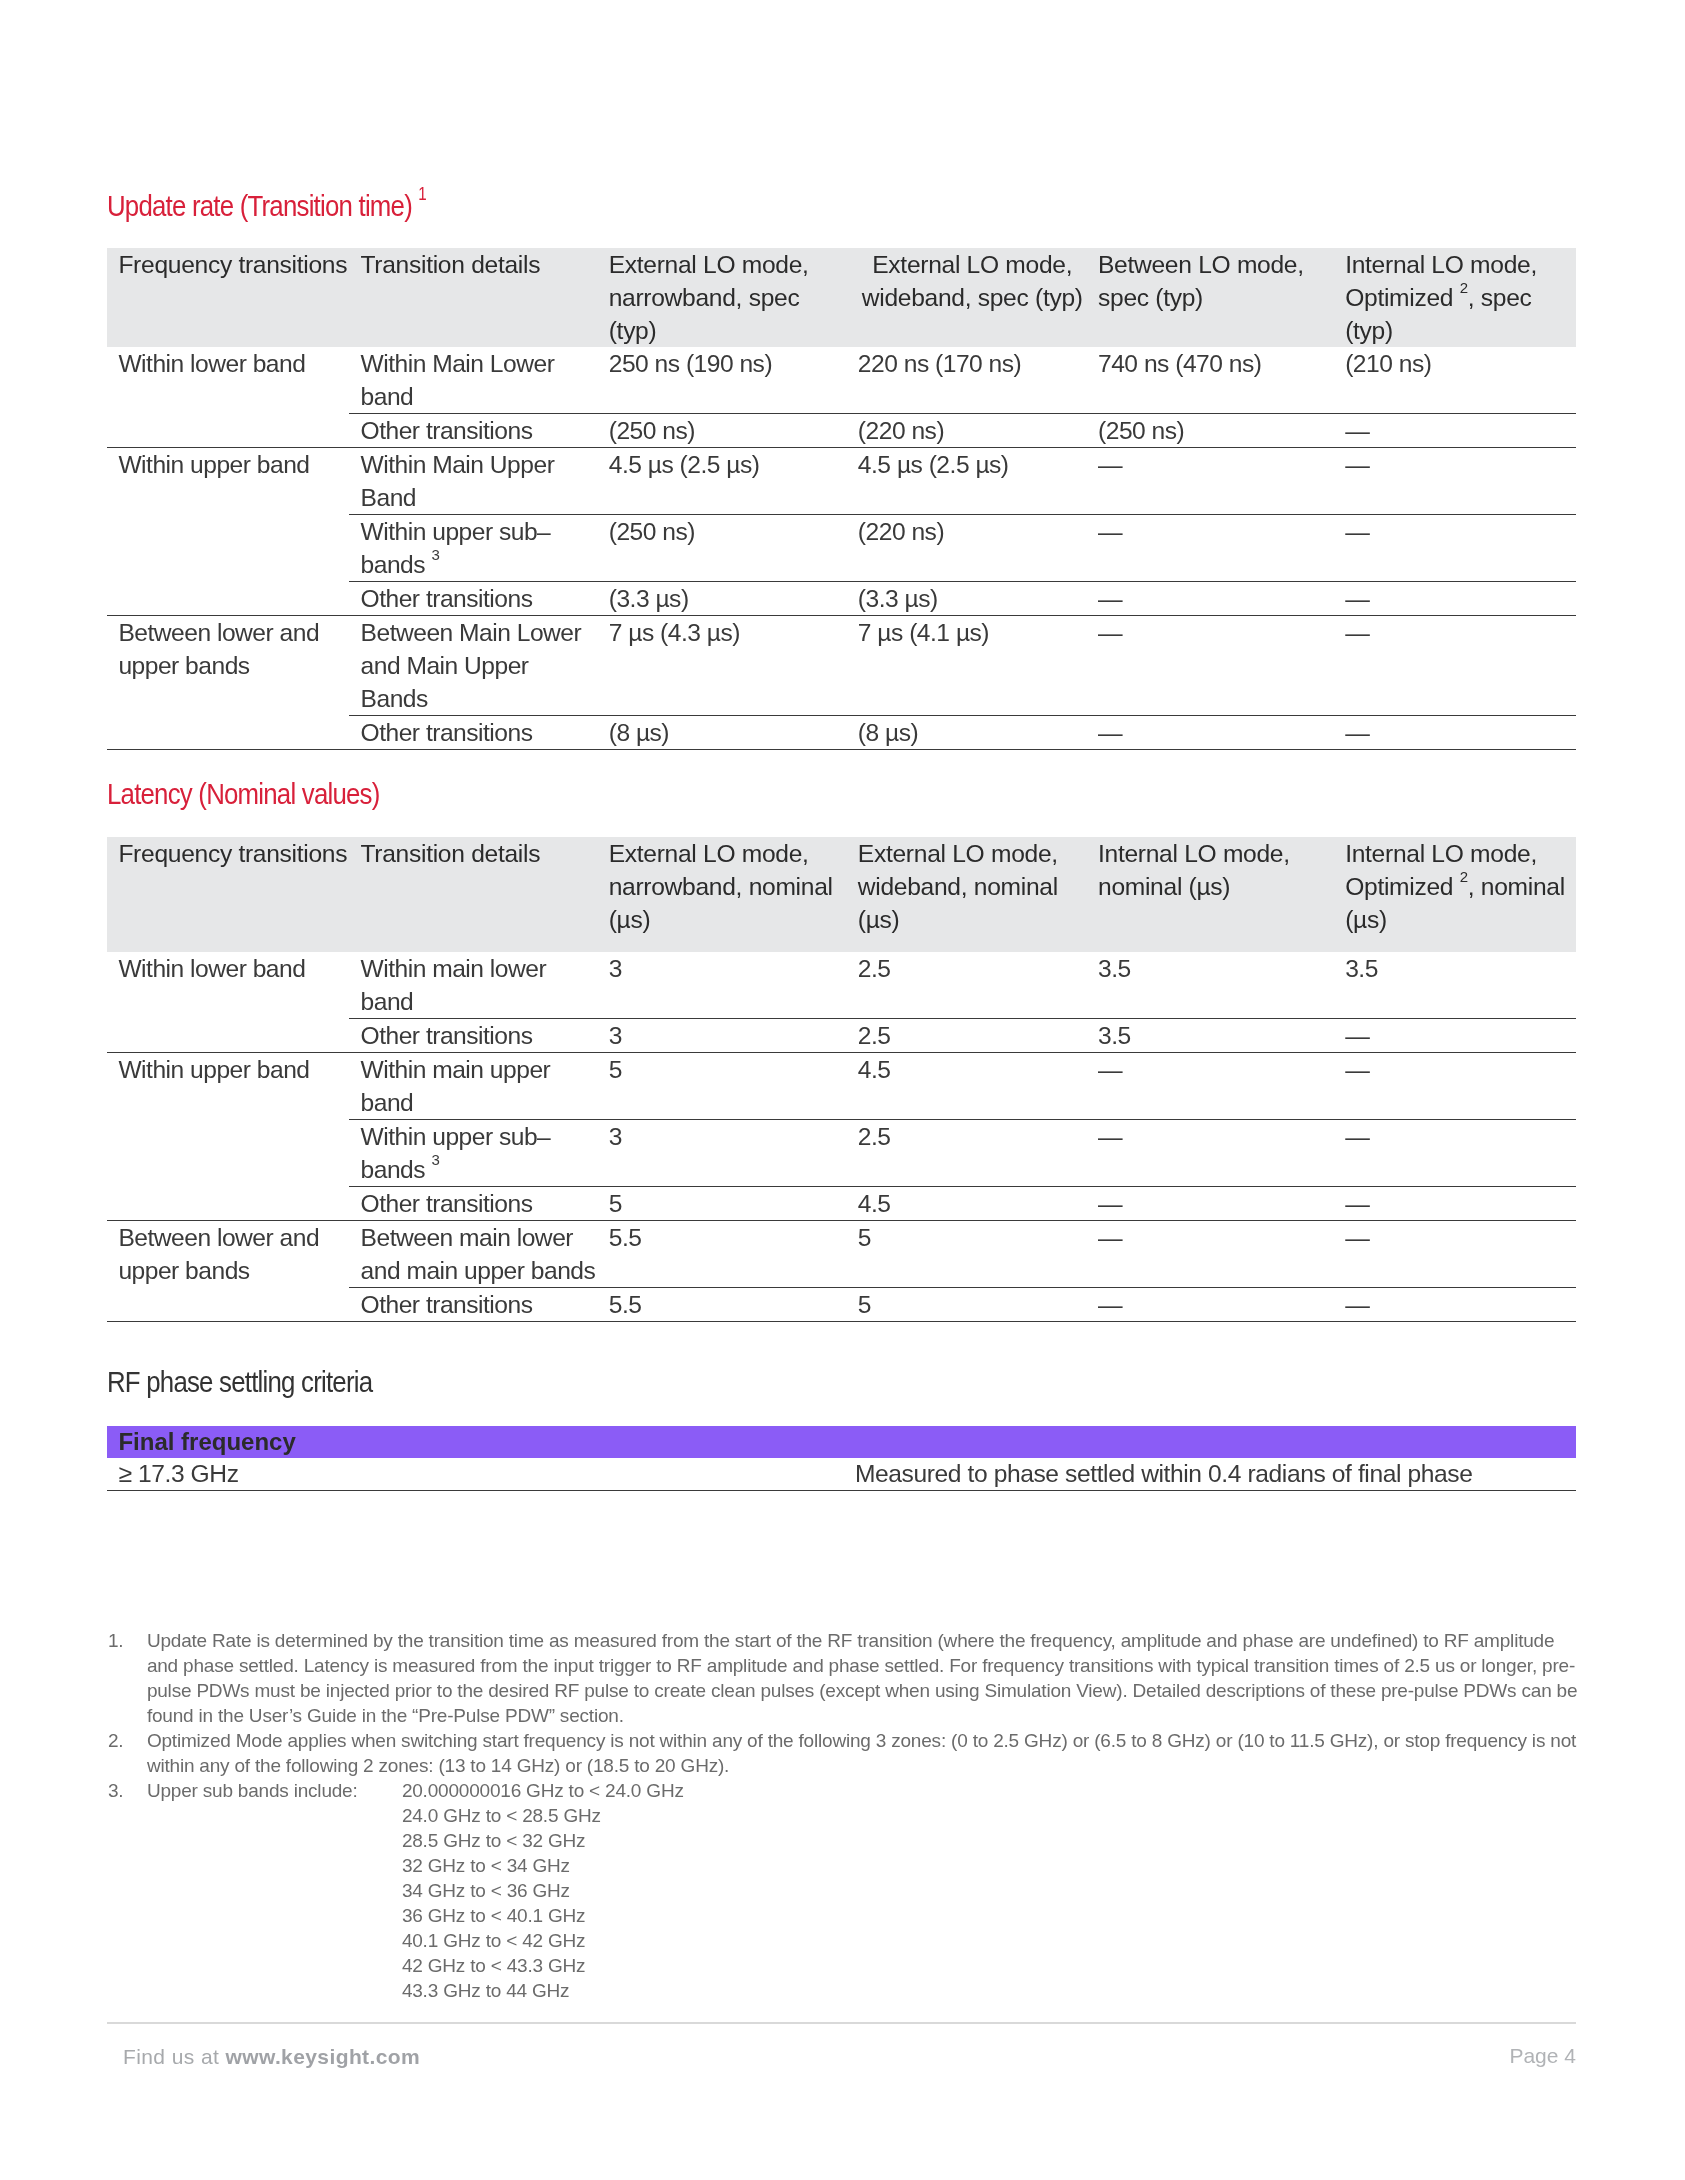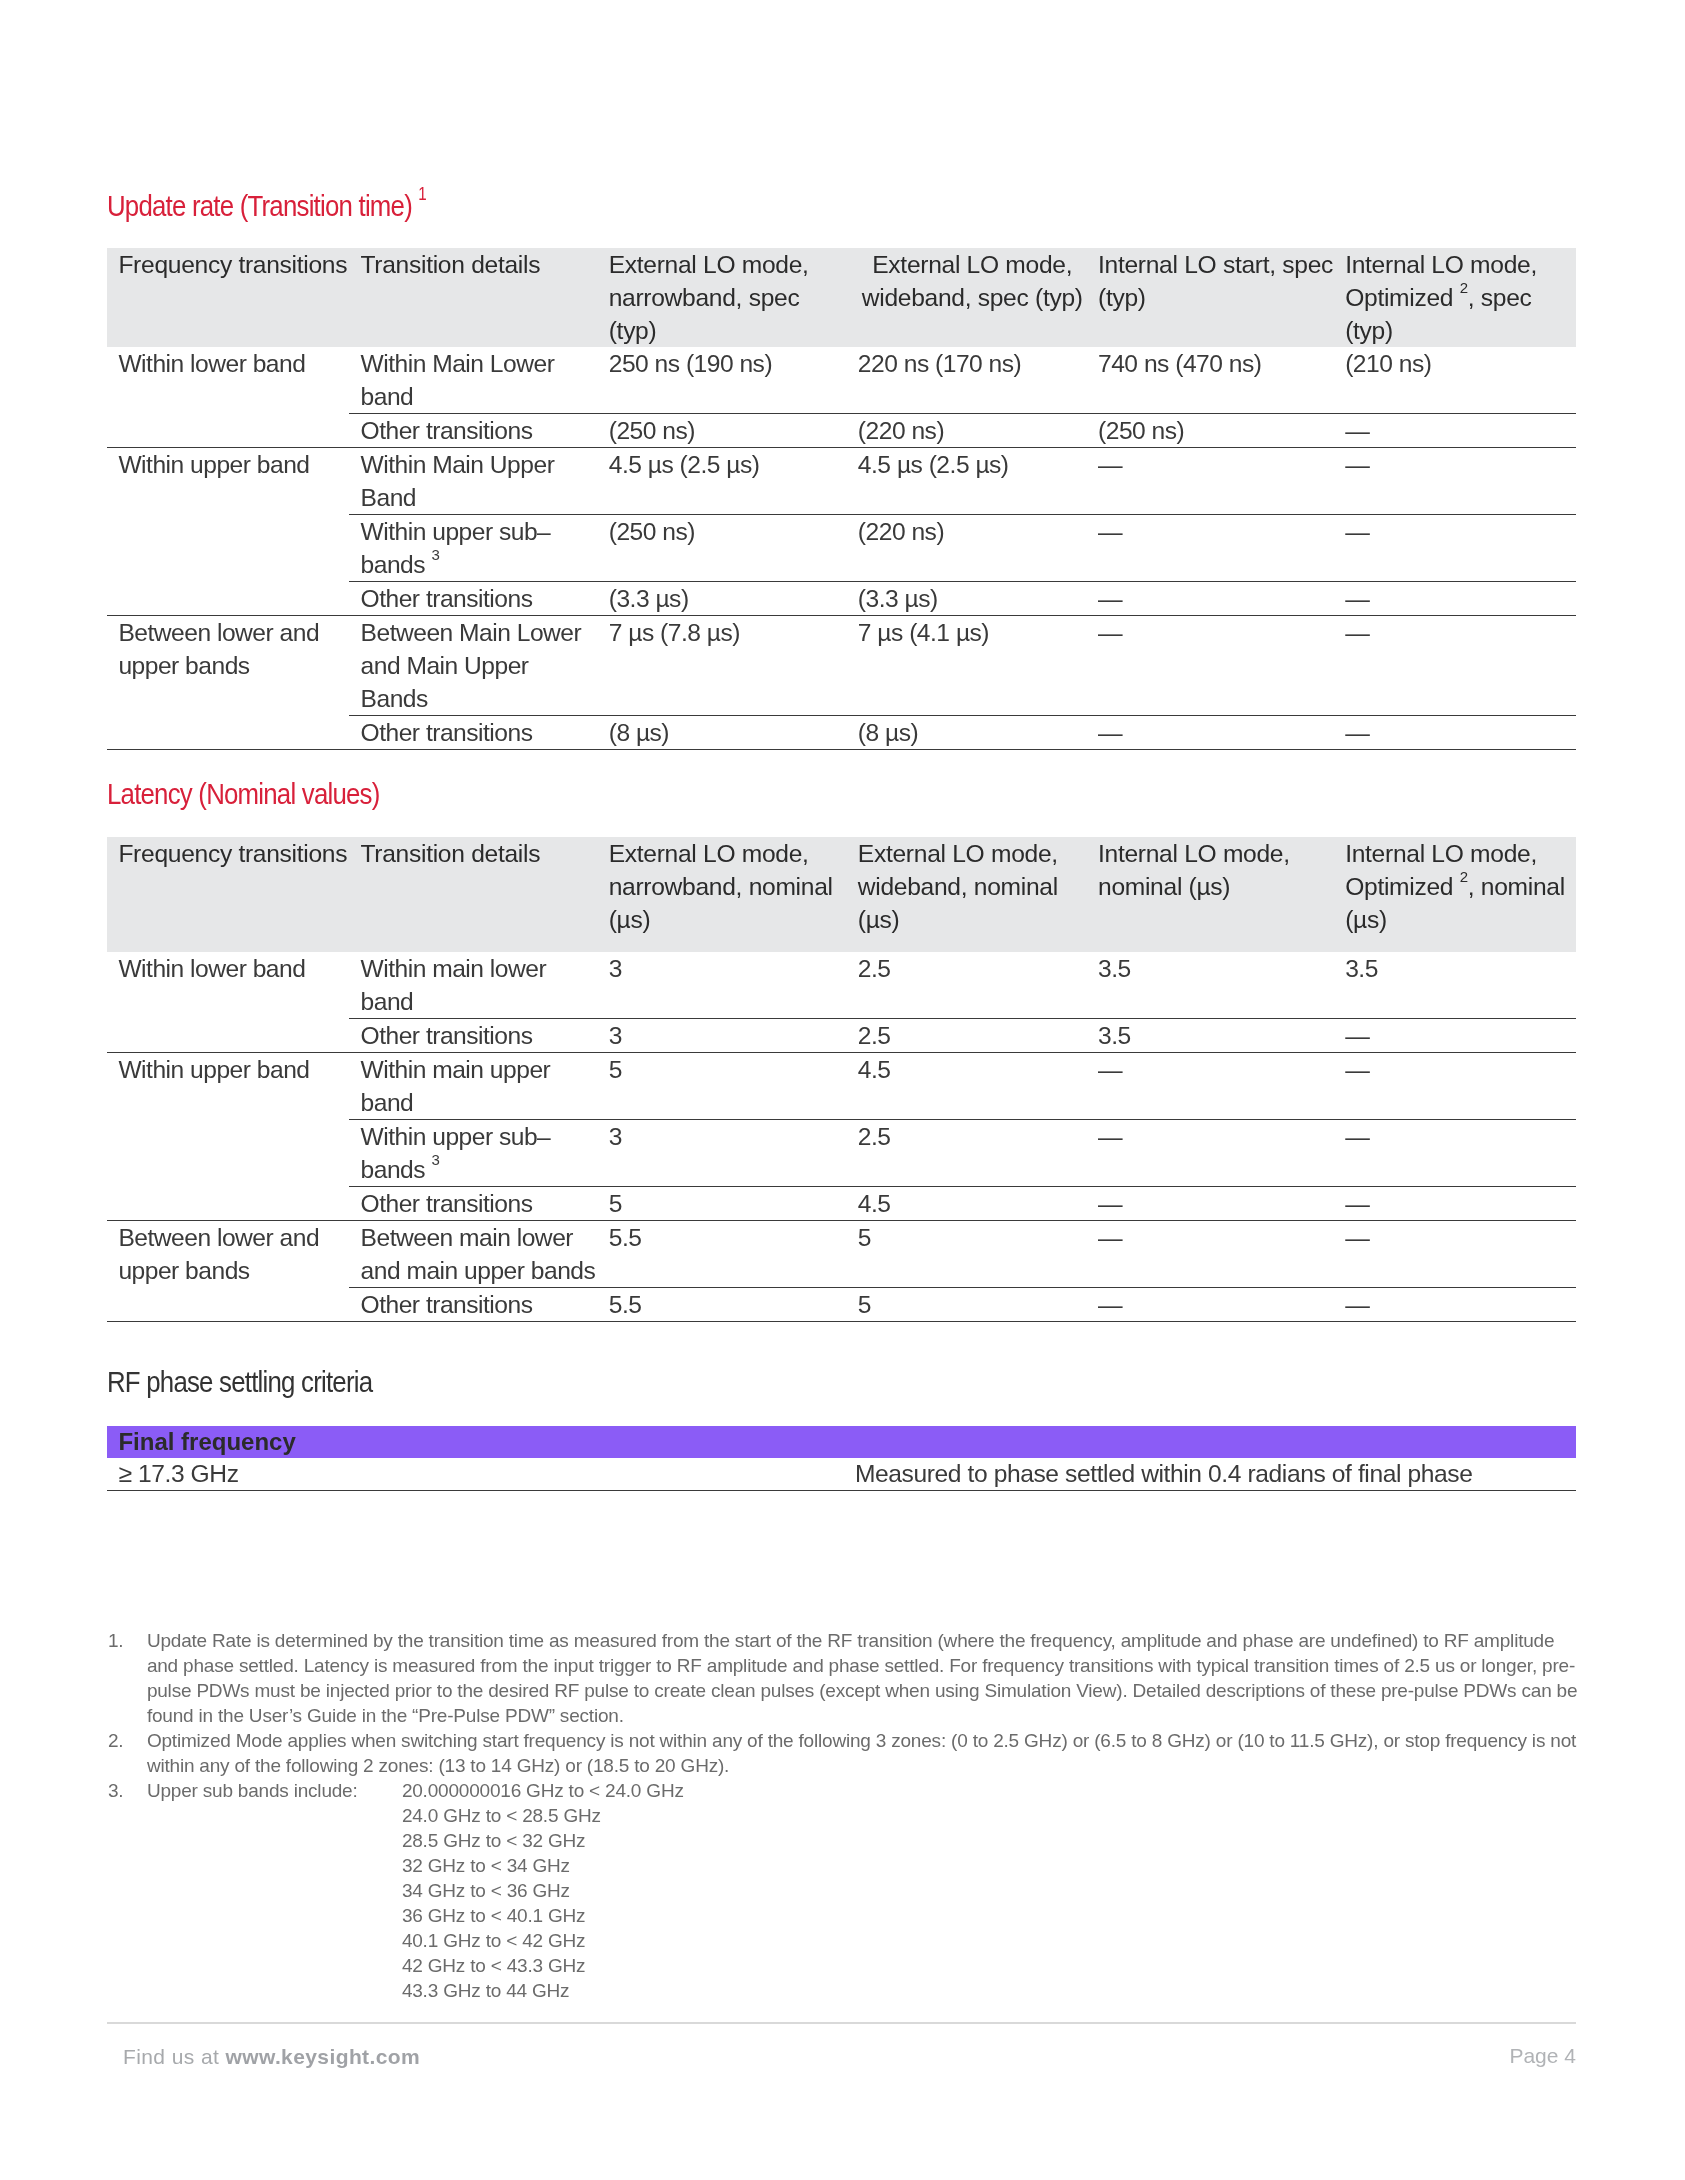--- a/index.html
+++ b/index.html
@@ -49,21 +49,21 @@
         <col class="col4">
         <col class="col5">
         <col class="col6">
       </colgroup>
       <thead>
         <tr>
           <th style="padding-bottom: 0px;"><span>Frequency transitions</span></th>
           <th style="padding-bottom: 0px;"><span>Transition details</span></th>
           <th style="padding-bottom: 0px;"><span>External LO mode, narrowband, spec (typ)</span></th>
           <th style="padding-bottom: 0px; text-align: center;"><span>External LO mode, wideband, spec (typ)</span></th>
-          <th style="padding-bottom: 0px;"><span>Internal LO start, spec (typ)</span></th>
+          <th style="padding-bottom: 0px;"><span>Between LO mode, spec (typ)</span></th>
           <th style="padding-bottom: 0px;"><span>Internal LO mode, Optimized </span><sup>2</sup><span>, spec (typ)</span></th>
         </tr>
       </thead>
       <tbody>
         <tr class="sub">
           <td class="c1" rowspan="2" style="border-bottom: 1.8px solid rgb(58, 58, 58);">Within lower band</td>
           <td class="c2"><span>Within Main Lower band</span></td>
           <td class="c3">250 ns (190 ns)</td>
           <td class="c4">220 ns (170 ns)</td>
           <td class="c5">740 ns (470 ns)</td>
@@ -94,21 +94,21 @@
         <tr class="grp grp-last">
           <td class="c2"><span>Other transitions</span></td>
           <td class="c3">(3.3 µs)</td>
           <td class="c4">(3.3 µs)</td>
           <td class="c5">—</td>
           <td class="c6">—</td>
         </tr>
         <tr class="sub">
           <td class="c1" rowspan="2" style="border-bottom: 1.8px solid rgb(58, 58, 58);">Between lower and upper bands</td>
           <td class="c2"><span>Between Main Lower and Main Upper Bands</span></td>
-          <td class="c3">7 µs (7.8 µs)</td>
+          <td class="c3">7 µs (4.3 µs)</td>
           <td class="c4">7 µs (4.1 µs)</td>
           <td class="c5">—</td>
           <td class="c6">—</td>
         </tr>
         <tr class="grp grp-last">
           <td class="c2"><span>Other transitions</span></td>
           <td class="c3">(8 µs)</td>
           <td class="c4">(8 µs)</td>
           <td class="c5">—</td>
           <td class="c6">—</td>

